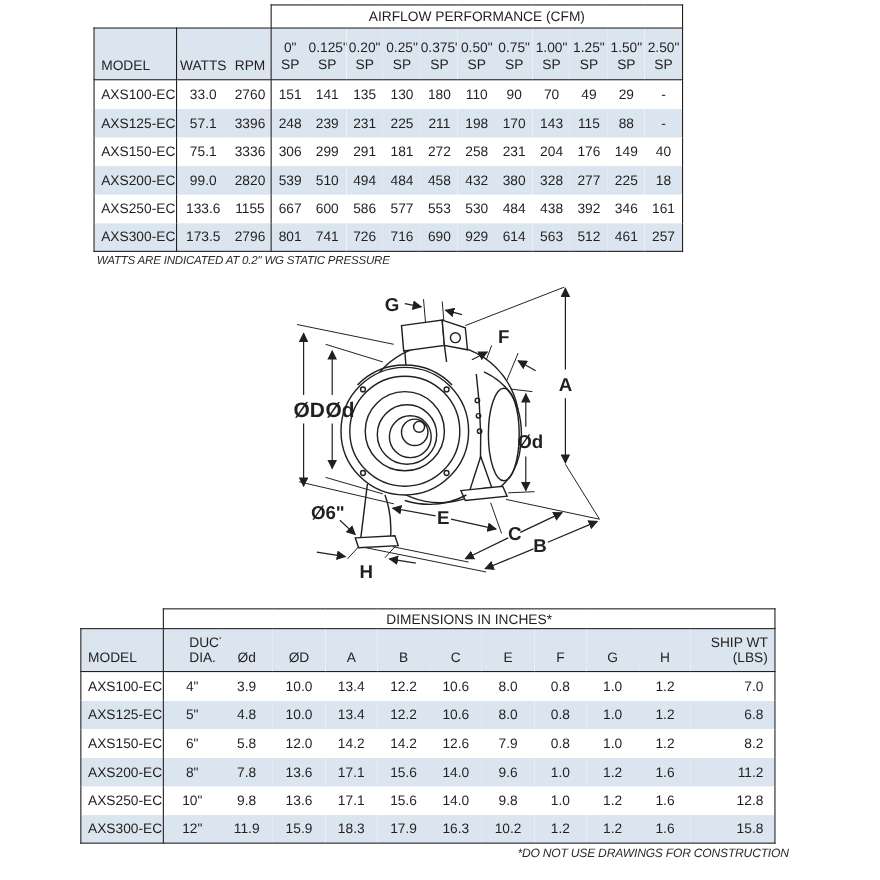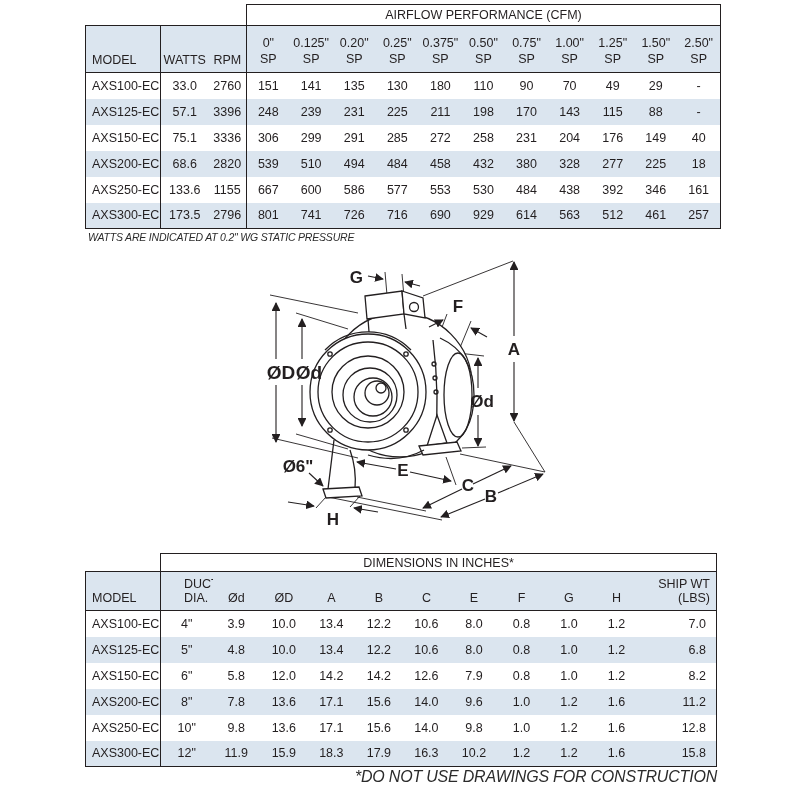--- a/index.html
+++ b/index.html
@@ -18,38 +18,38 @@
     vertical-align:bottom; text-align:center; padding-bottom:5px; }
   .bl { border-left:1.5px solid #231f20; }
   .br { border-right:1.5px solid #231f20; }
   tbody tr:last-child td { border-bottom:1.5px solid #231f20; }
   tbody tr:nth-child(even) td { background:#dbe5ef; }
   tbody td { text-align:center; }
   .c-model { text-align:left; padding-left:6px; }
   .hd.c-model { text-align:left; }
 
   
-  .airflow-tbl { position:absolute; left:85px; top:4px; width:636px; }
+  .airflow-tbl { position:absolute; left:85px; top:4px; width:536px; }
   .airflow-tbl tr.striprow { height:21px; }
   .airflow-tbl tr.hdrow { height:47px; }
   .airflow-tbl tbody tr { height:26px; }
   .sp-h div { line-height:16px; }
   .fn-top { position:absolute; left:88px; top:231px; font-size:10.5px; font-style:italic;
     letter-spacing:-0.2px; color:#2b2b2b; }
 
   
-  .dims-tbl { position:absolute; left:85px; top:553px; width:632px; }
+  .dims-tbl { position:absolute; left:73px; top:553px; width:632px; }
   .dims-tbl tr.striprow { height:18px; }
   .dims-tbl tr.hdrow { height:39px; }
   .dims-tbl tbody tr { height:26px; }
   .duct-h { text-align:left; padding-left:23px; }
   .duct-h div, .ship-h div { line-height:14px; }
   .ship-h { text-align:right; padding-right:6px; }
   .c-ship { text-align:right; padding-right:10px; }
-  .fn-bot { position:absolute; right:83px; top:769px; font-size:16px; font-style:italic;
+  .fn-bot { position:absolute; right:83px; top:769px; font-size:11px; font-style:italic;
     letter-spacing:-0.2px; text-align:center; line-height:15px; color:#2b2b2b;margin-left:42px; }
 
   
   .diagram { position:absolute; left:230px; top:250px; width:340px; height:300px; }
   .diagram svg { display:block; }
   .body-ln { stroke:#231f20; stroke-width:1.3; fill:none; }
   .body-fill { stroke:#231f20; stroke-width:1.3; fill:#fff; }
   .dim { stroke:#231f20; stroke-width:1.1; fill:none; }
   .ext { stroke:#231f20; stroke-width:0.9; fill:none; }
   .lbl { font-family:"Liberation Sans", sans-serif; font-size:17px; font-weight:700; fill:#231f20; }
@@ -154,32 +154,32 @@
         <td>88</td>
         <td class="br">-</td>
       </tr>
       <tr>
         <td class="c-model bl br">AXS150-EC</td>
         <td>75.1</td>
         <td class="br">3336</td>
         <td>306</td>
         <td>299</td>
         <td>291</td>
-        <td>285</td>
+        <td>181</td>
         <td>272</td>
         <td>258</td>
         <td>231</td>
         <td>204</td>
         <td>176</td>
         <td>149</td>
         <td class="br">40</td>
       </tr>
       <tr>
         <td class="c-model bl br">AXS200-EC</td>
-        <td>68.6</td>
+        <td>99.0</td>
         <td class="br">2820</td>
         <td>539</td>
         <td>510</td>
         <td>494</td>
         <td>484</td>
         <td>458</td>
         <td>432</td>
         <td>380</td>
         <td>328</td>
         <td>277</td>

